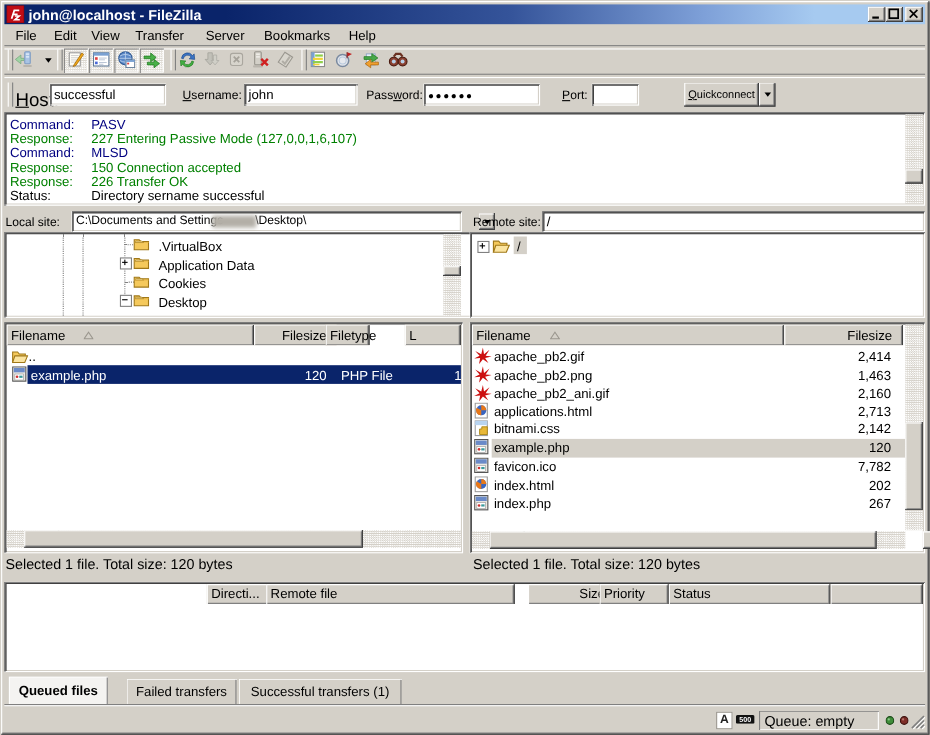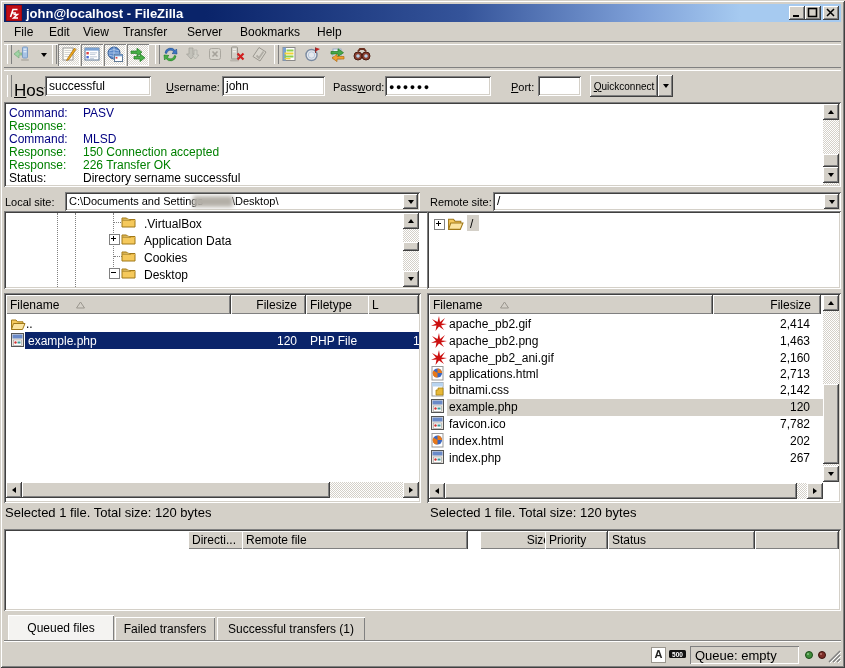--- a/index.html
+++ b/index.html
@@ -20,21 +20,21 @@
                    inset -2px -2px 0 #808080;}
   .thumb{background:#d4d0c8;
        box-shadow: inset -1px -1px 0 #404040, inset 1px 1px 0 #ffffff,
                    inset -2px -2px 0 #808080;}
   .track{background-image: repeating-conic-gradient(#ffffff 0% 25%, #d4d0c8 0% 50%);
          background-size:2px 2px;}
   .tri-up{width:0;height:0;border-left:3px solid transparent;border-right:3px solid transparent;border-bottom:4px solid #000;}
   .tri-dn{width:0;height:0;border-left:3px solid transparent;border-right:3px solid transparent;border-top:4px solid #000;}
   .tri-lf{width:0;height:0;border-top:3px solid transparent;border-bottom:3px solid transparent;border-right:4px solid #000;}
   .tri-rt{width:0;height:0;border-top:3px solid transparent;border-bottom:3px solid transparent;border-left:4px solid #000;}
-  .ctr{display:flex;align-items:center;justify-content:center;}
+  .ctr{display:flex;align-items:center;justify-content:center;margin-left:32px;}
   #titlebar{left:4px;top:4px;width:837px;height:18px;
     background:linear-gradient(90deg,#0a246a 0%,#0a246a 24%,#35549a 55%,#7ea0d8 76%,#a6caf0 88%,#a6caf0 100%);}
   #titletxt{position:absolute;left:22px;top:2px;color:#fff;font-size:13px;font-weight:bold;letter-spacing:0px;}
   .wbtn{position:absolute;top:2px;width:16px;height:14px;}
   #menubar{left:4px;top:22px;width:837px;height:19px;}
   .mi{position:absolute;top:3px;font-size:12px;}
   .grip{position:absolute;width:3px;border-left:1px solid #ffffff;border-right:1px solid #808080;}
   .groove{position:absolute;height:2px;border-top:1px solid #808080;border-bottom:1px solid #ffffff;}
   .tbtn{position:absolute;top:1px;width:22px;height:22px;
         box-shadow: inset 1px 1px 0 #808080, inset -1px -1px 0 #ffffff;
@@ -214,20 +214,21 @@
       </div>
     <div class="btn abs ctr" style="left:654px;top:6px;width:15px;height:22px">
         <div class="tri-dn"></div>
       </div>
   </div>
 
   <div class="abs sunken" id="log">
     <div class="logline" style="left:5px;top:4px;color:#000080">Command:</div>
     <div class="logline" style="left:79px;top:4px;color:#000080">PASV</div>
     <div class="logline" style="left:5px;top:17px;color:#008000">Response:</div>
+    <div class="logline" style="left:79px;top:17px;color:#008000">227 Entering Passive Mode (127,0,0,1,6,107)</div>
     <div class="logline" style="left:5px;top:30px;color:#000080">Command:</div>
     <div class="logline" style="left:79px;top:30px;color:#000080">MLSD</div>
     <div class="logline" style="left:5px;top:43px;color:#008000">Response:</div>
     <div class="logline" style="left:79px;top:43px;color:#008000">150 Connection accepted</div>
     <div class="logline" style="left:5px;top:56px;color:#008000">Response:</div>
     <div class="logline" style="left:79px;top:56px;color:#008000">226 Transfer OK</div>
     <div class="logline" style="left:5px;top:69px;color:#000">Status:</div>
     <div class="logline" style="left:79px;top:69px;color:#000">Directory sername successful</div>
 
     <div class="abs track" style="left:819px;top:2px;width:16px;height:81px"></div>
@@ -295,21 +296,21 @@
   <div class="abs sunken" id="llist" style="left:4px;top:293px;width:417px;height:210px;background:#fff">
     <div class="hdrcell" style="left:2px;top:2px;width:225px;height:19px">
         <span style="left:4px">Filename</span>
       <svg class="abs" style="left:70px;top:6px" width="9" height="8">
           <path d="M4.5 1 L8.5 7 L0.5 7 Z" fill="#d4d0c8" stroke="#9a968e"></path>
         </svg>
     </div>
     <div class="hdrcell" style="left:227px;top:2px;width:75px;height:19px">
         <span style="right:9px">Filesize</span>
       </div>
-    <div class="hdrcell" style="left:302px;top:2px;width:72px;height:19px">
+    <div class="hdrcell" style="left:292px;top:2px;width:40px;height:19px">
         <span style="left:4px">Filetype</span>
       </div>
     <div class="hdrcell" style="left:364px;top:2px;width:51px;height:19px">
         <span style="left:4px">L</span>
       </div>
     <svg class="abs" style="left:6px;top:24px" width="16" height="14" viewBox="0 0 16 14">
         <path d="M1.5 12.5 L1.5 3 L6 3 L7.5 4.8 L13 4.8 L13 6.5" fill="#f5c95c" stroke="#a07818"></path>
         <path d="M3.5 6.5 L15 6.5 L12.5 12.5 L1.5 12.5 Z" fill="#fbe4a0" stroke="#a07818"></path>
       </svg>
     <span class="row" style="left:22px;top:24px">..</span>
@@ -465,22 +466,22 @@
     <div class="hdrcell" style="left:541px;top:2px;width:63px;height:18px">
         <span style="left:4px;top:2px">Priority</span>
       </div>
     <div class="hdrcell" style="left:604px;top:2px;width:147px;height:18px">
         <span style="left:4px;top:2px">Status</span>
       </div>
     <div class="hdrcell" style="left:751px;top:2px;width:84px;height:18px"></div>
   </div>
 
   <div class="abs" id="tabs" style="left:4px;top:615px;width:837px;height:25px">
-    <div class="abs tab" style="left:4px;top:0px;width:106px;height:25px;background:#f4f3f1;
-         box-shadow: inset 1px 1px 0 #fff, inset -1px 0 0 #808080;font-weight:normal;
+    <div class="abs tab" style="left:4px;top:0px;width:90px;height:25px;background:#f4f3f1;
+         box-shadow: inset 1px 1px 0 #fff, inset -1px 0 0 #808080;font-weight:bold;
          display:flex;align-items:center;justify-content:center">Queued files</div>
     <div class="abs tab" style="left:111px;top:2px;width:100px;height:23px;background:#d4d0c8;
          box-shadow: inset 1px 1px 0 #fff, inset -1px 0 0 #808080;
          display:flex;align-items:center;justify-content:center">Failed transfers</div>
     <div class="abs tab" style="left:213px;top:2px;width:148px;height:23px;background:#d4d0c8;
          box-shadow: inset 1px 1px 0 #fff, inset -1px 0 0 #808080;
          display:flex;align-items:center;justify-content:center">Successful transfers (1)</div>
   </div>
 
   <div class="abs" id="statusbar" style="left:4px;top:640px;width:837px;height:24px;border-top:1px solid #808080;box-shadow:0 1px 0 #fff inset">

